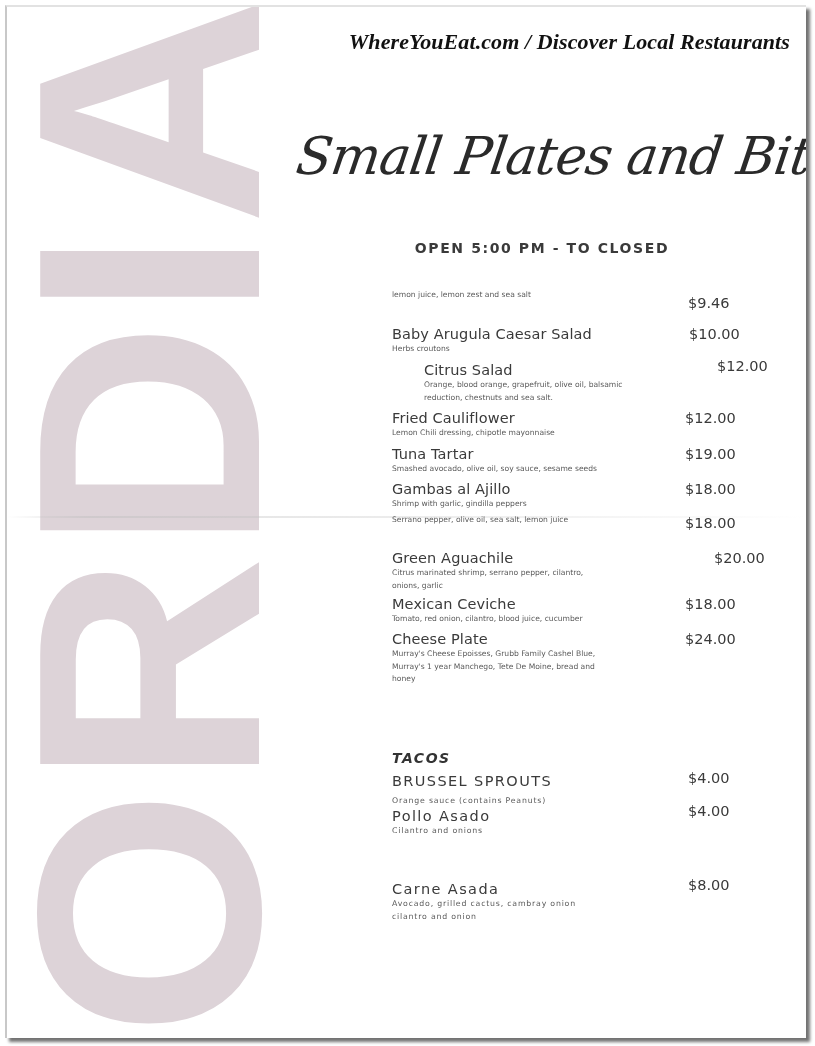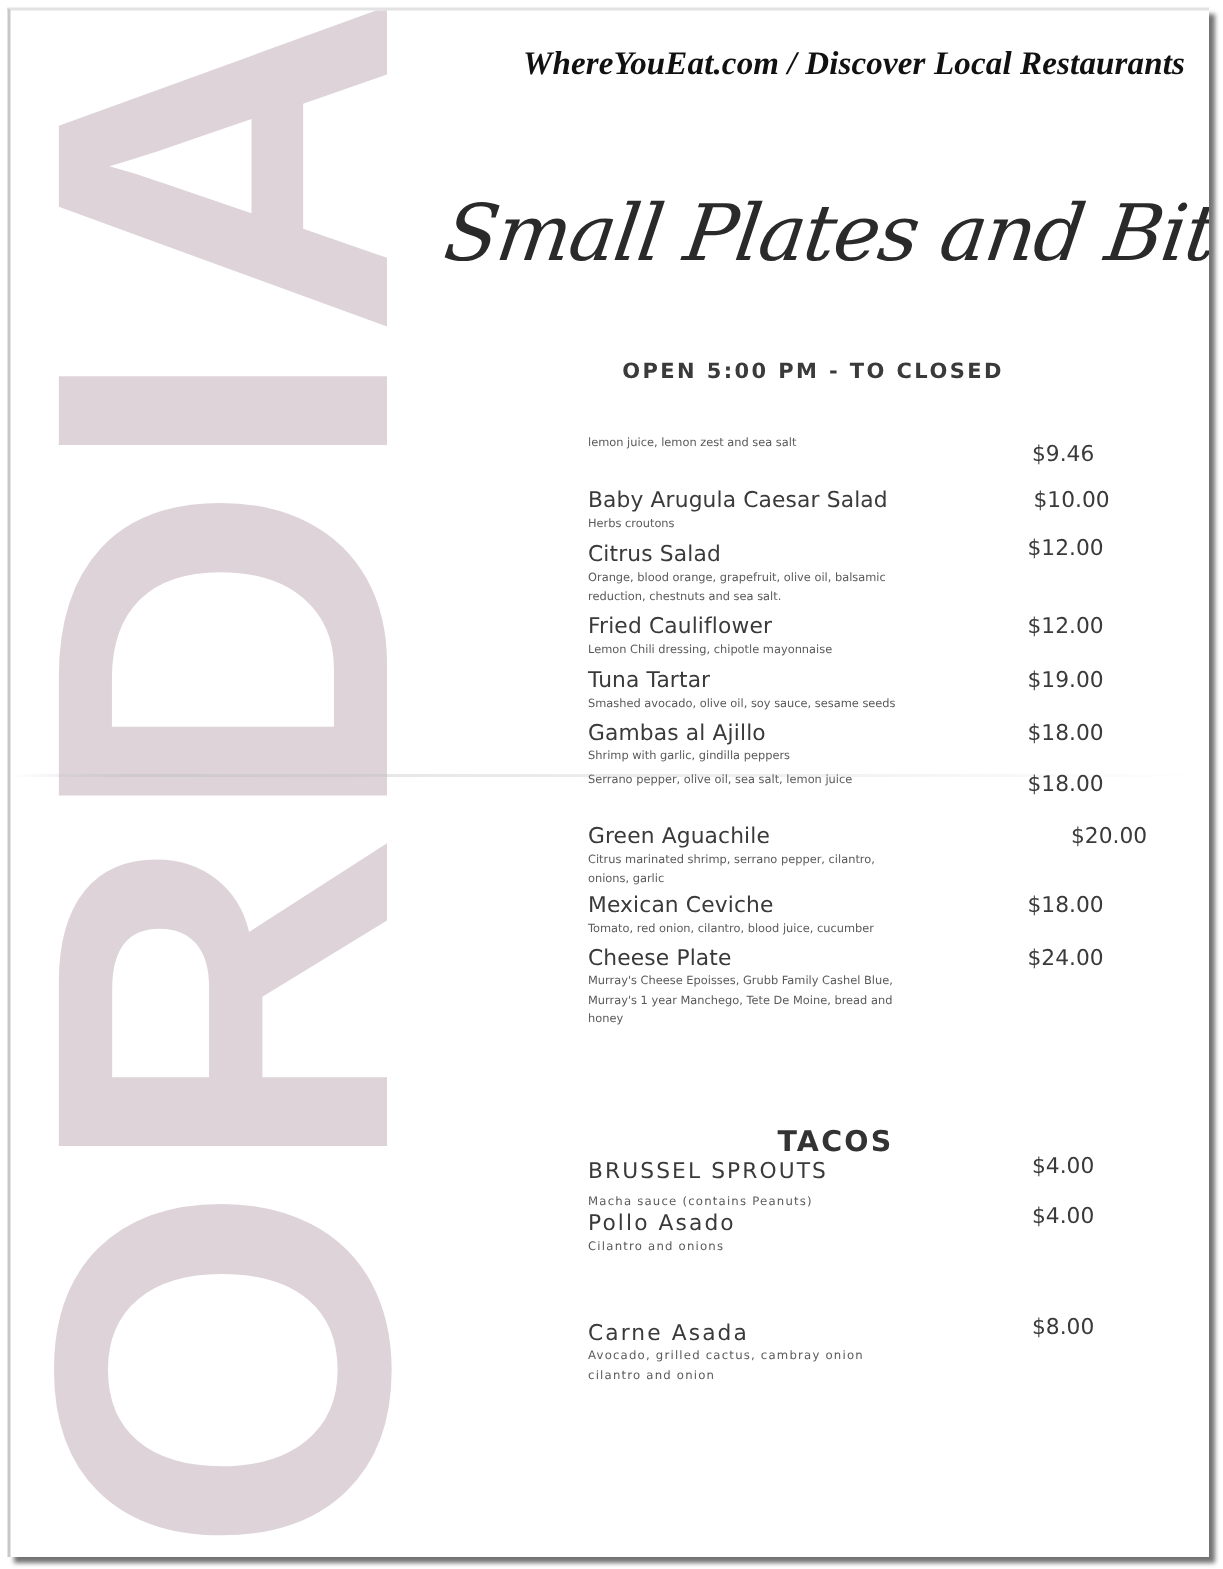--- a/index.html
+++ b/index.html
@@ -130,26 +130,26 @@
       font-size: 14.5px;
       color: #3a3a3a;
       line-height: 18px;
       white-space: nowrap;
     }
     .tacos-title {
       position: absolute;
       left: 385px;
       top: 743px;
       width: 330px;
-      text-align: center;
-      font-family: "DejaVu Sans", sans-serif;
-      font-weight: bold;
-      font-size: 19px;
+      font-family: "DejaVu Sans", sans-serif;
+      font-weight: bold;
+      font-size: 14px;
       letter-spacing: 1.5px;
       color: #333;
+      font-style: italic;
     }
     .tacos-list {
       position: absolute;
       left: 385px;
       top: 765px;
       width: 360px;
     }
     .tacos-list .name {
       letter-spacing: 1.4px;
     }
@@ -178,21 +178,21 @@
   <div class="menu-list">
     <div class="item" style="height:36px;">
       <div class="desc">lemon juice, lemon zest and sea salt</div>
       <div class="price" style="top:5px;left:296px;">$9.46</div>
     </div>
     <div class="item" style="height:36px;">
       <div class="name">Baby Arugula Caesar Salad</div>
       <div class="desc">Herbs croutons</div>
       <div class="price" style="left:297px;">$10.00</div>
     </div>
-    <div class="item" style="height:48px;">
+    <div class="item" style="height:48px;margin-left:32px;">
       <div class="name">Citrus Salad</div>
       <div class="desc">Orange, blood orange, grapefruit, olive oil, balsamic reduction, chestnuts and sea salt.</div>
       <div class="price" style="top:-4px;left:293px;">$12.00</div>
     </div>
     <div class="item" style="height:36px;">
       <div class="name">Fried Cauliflower</div>
       <div class="desc">Lemon Chili dressing, chipotle mayonnaise</div>
       <div class="price" style="left:293px;">$12.00</div>
     </div>
     <div class="item" style="height:35px;">
@@ -224,21 +224,21 @@
       <div class="desc">Murray's Cheese Epoisses, Grubb Family Cashel Blue, Murray's 1 year Manchego, Tete De Moine, bread and honey</div>
       <div class="price" style="left:293px;">$24.00</div>
     </div>
   </div>
 
   <div class="tacos-title">TACOS</div>
 
   <div class="tacos-list">
     <div class="item" style="height:35px;">
       <div class="name">BRUSSEL SPROUTS</div>
-      <div class="desc" style="margin-top:5px;">Macha sauce (contains Peanuts)</div>
+      <div class="desc" style="margin-top:5px;">Orange sauce (contains Peanuts)</div>
       <div class="price" style="top:-3px;left:296px;">$4.00</div>
     </div>
     <div class="item" style="height:35px;">
       <div class="name">Pollo Asado</div>
       <div class="desc">Cilantro and onions</div>
       <div class="price" style="top:-5px;left:296px;">$4.00</div>
     </div>
     <div class="item" style="height:50px;margin-top:38px;">
       <div class="name">Carne Asada</div>
       <div class="desc" style="width:200px;">Avocado, grilled cactus, cambray onion cilantro and onion</div>

